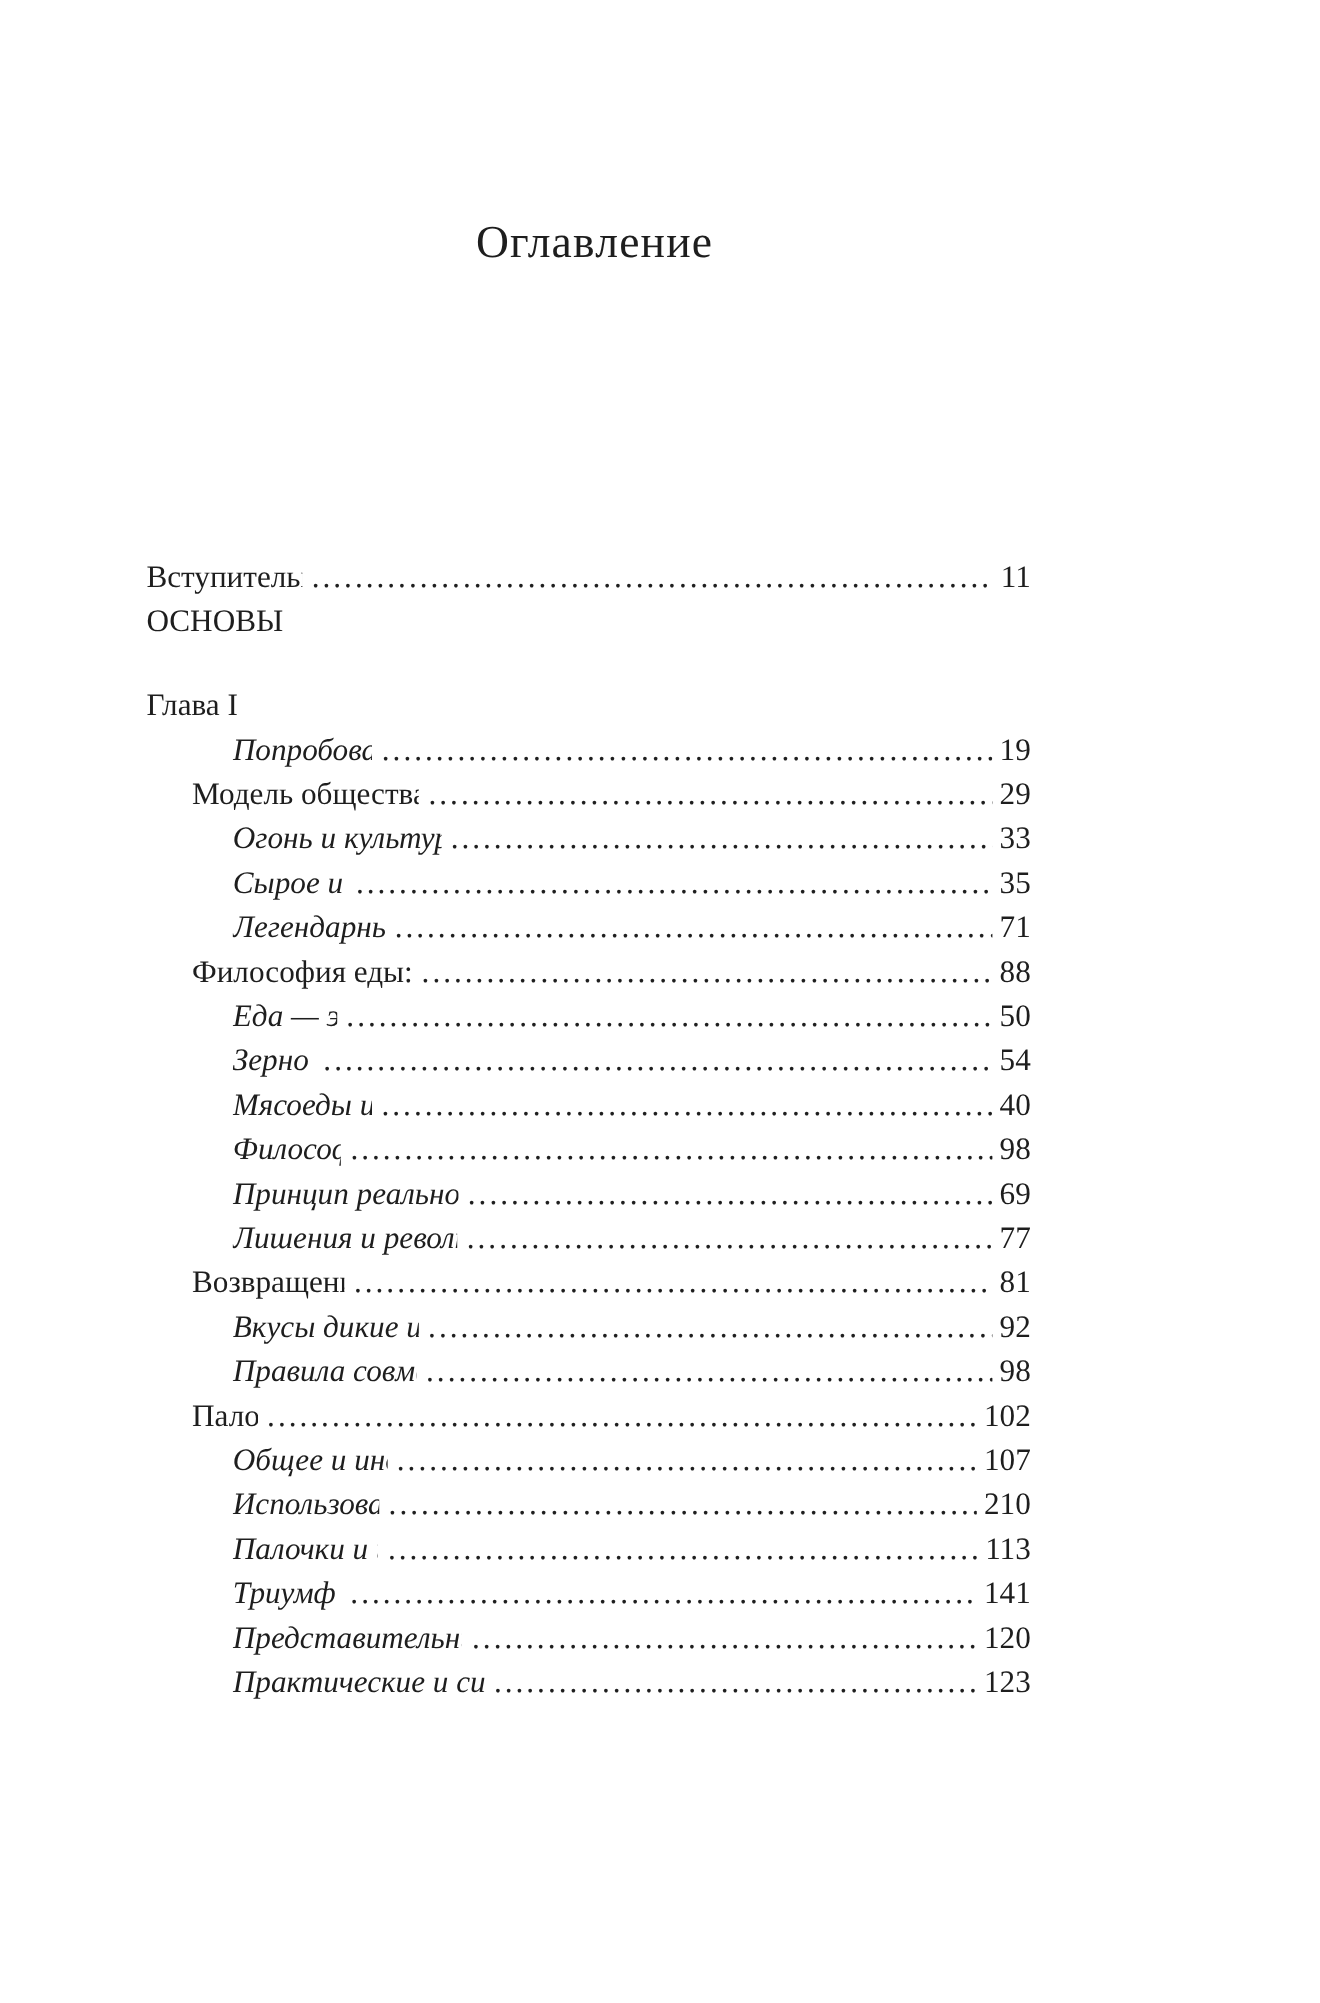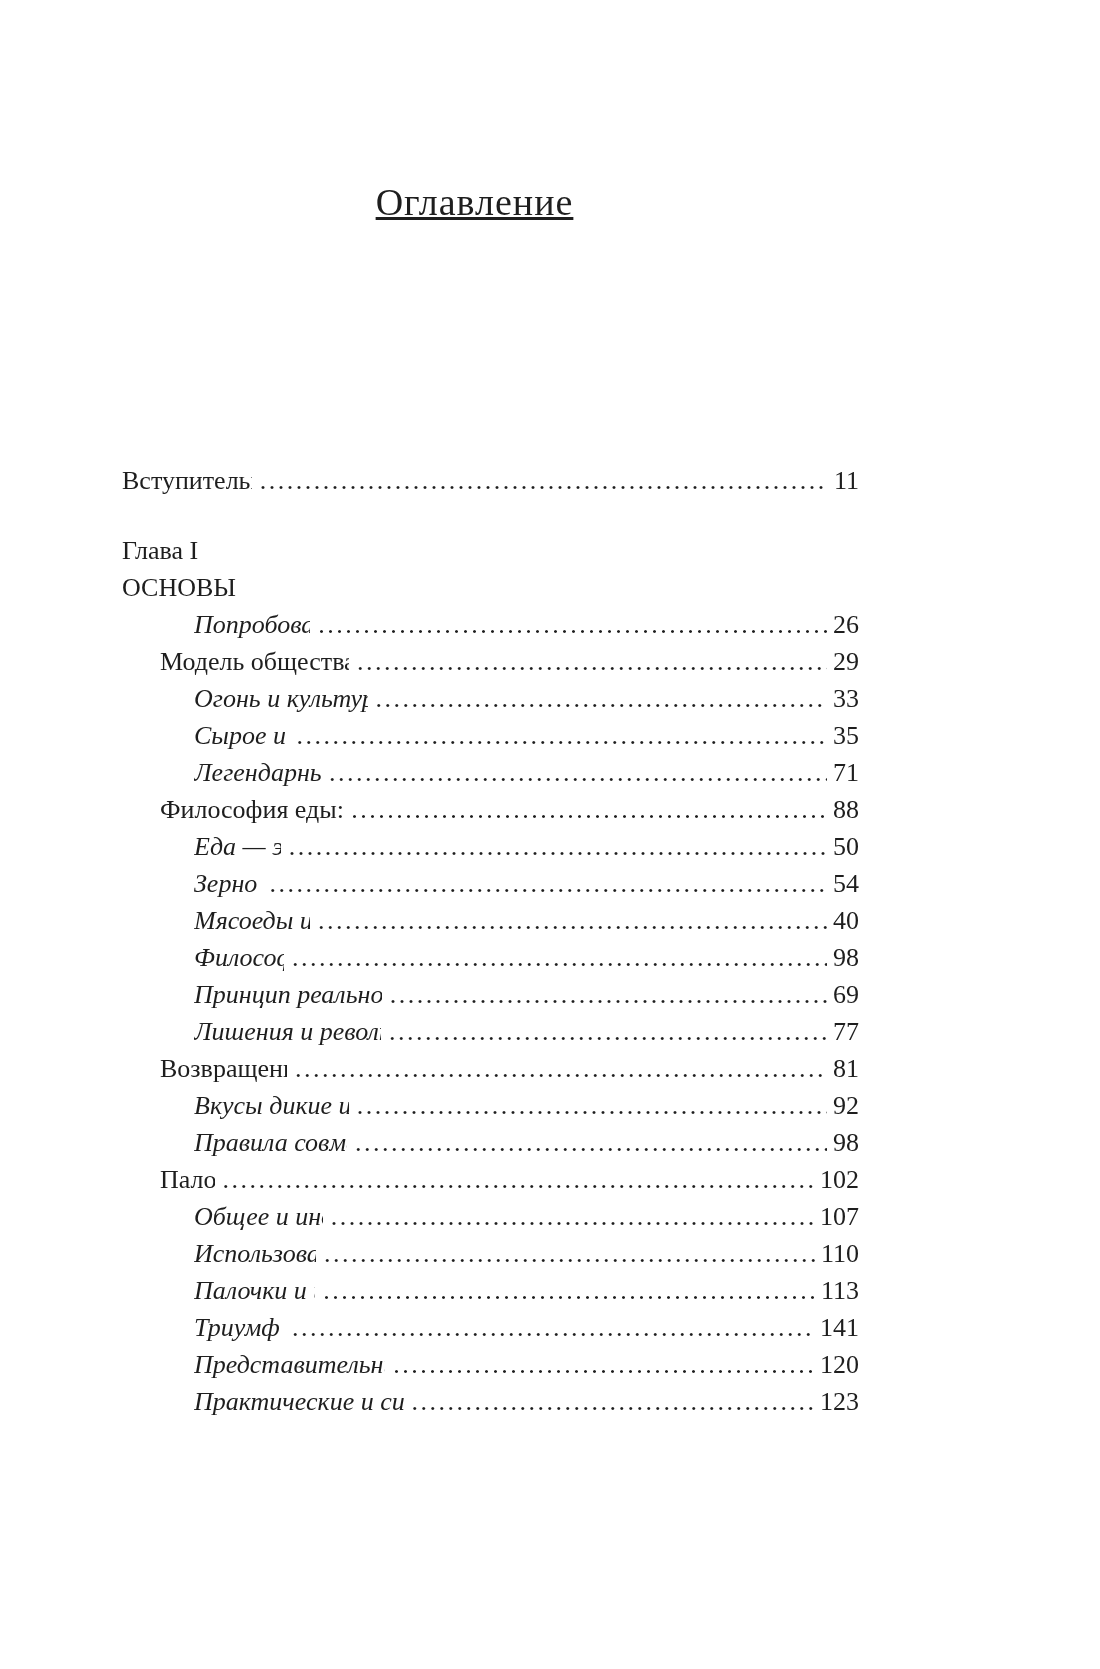--- a/index.html
+++ b/index.html
@@ -12,28 +12,27 @@
     width: 1100px;
     height: 1669px;
     background: #ffffff;
     color: #1e1e1e;
     font-family: "Liberation Serif", serif;
     overflow: hidden;
   }
   .title {
     position: absolute;
     top: 180px;
-    left: 106px;
+    left: 127px;
     width: 737px;
     margin: 0;
     text-align: center;
     font-size: 38px;
     font-weight: normal;
     letter-spacing: 1px;
-    text-decoration: underline;
   }
   .toc {
     position: absolute;
     top: 462px;
     left: 122px;
     width: 737px;
     font-size: 26px;
   }
   .toc-row {
     display: flex;
@@ -73,34 +72,34 @@
 
 <div class="page">
   <h1 class="title">Оглавление</h1>
   <div class="toc">
   <div class="toc-row level-0">
     <span class="label">Вступительное слово</span>
     <span class="leader"></span>
     <span class="page-num">11</span>
   </div>
 
+  <div class="toc-row level-0 heading">
+    <span class="label">ОСНОВЫ</span>
+
+  </div>
+
   <div class="toc-row level-0 heading gap-before">
     <span class="label">Глава I</span>
 
   </div>
 
-  <div class="toc-row level-0 heading">
-    <span class="label">ОСНОВЫ</span>
-
-  </div>
-
   <div class="toc-row level-2 italic">
     <span class="label">Попробовать на вкус</span>
     <span class="leader"></span>
-    <span class="page-num">26</span>
+    <span class="page-num">19</span>
   </div>
 
   <div class="toc-row level-1">
     <span class="label">Модель общества и культура питания</span>
     <span class="leader"></span>
     <span class="page-num">29</span>
   </div>
 
   <div class="toc-row level-2 italic">
     <span class="label">Огонь и культура обработки злаков</span>
@@ -188,21 +187,21 @@
 
   <div class="toc-row level-2 italic">
     <span class="label">Общее и индивидуальное</span>
     <span class="leader"></span>
     <span class="page-num">107</span>
   </div>
 
   <div class="toc-row level-2 italic">
     <span class="label">Использовании палочек</span>
     <span class="leader"></span>
-    <span class="page-num">110</span>
+    <span class="page-num">210</span>
   </div>
 
   <div class="toc-row level-2 italic">
     <span class="label">Палочки и цивилизация</span>
     <span class="leader"></span>
     <span class="page-num">113</span>
   </div>
 
   <div class="toc-row level-2 italic">
     <span class="label">Триумф палочек</span>

